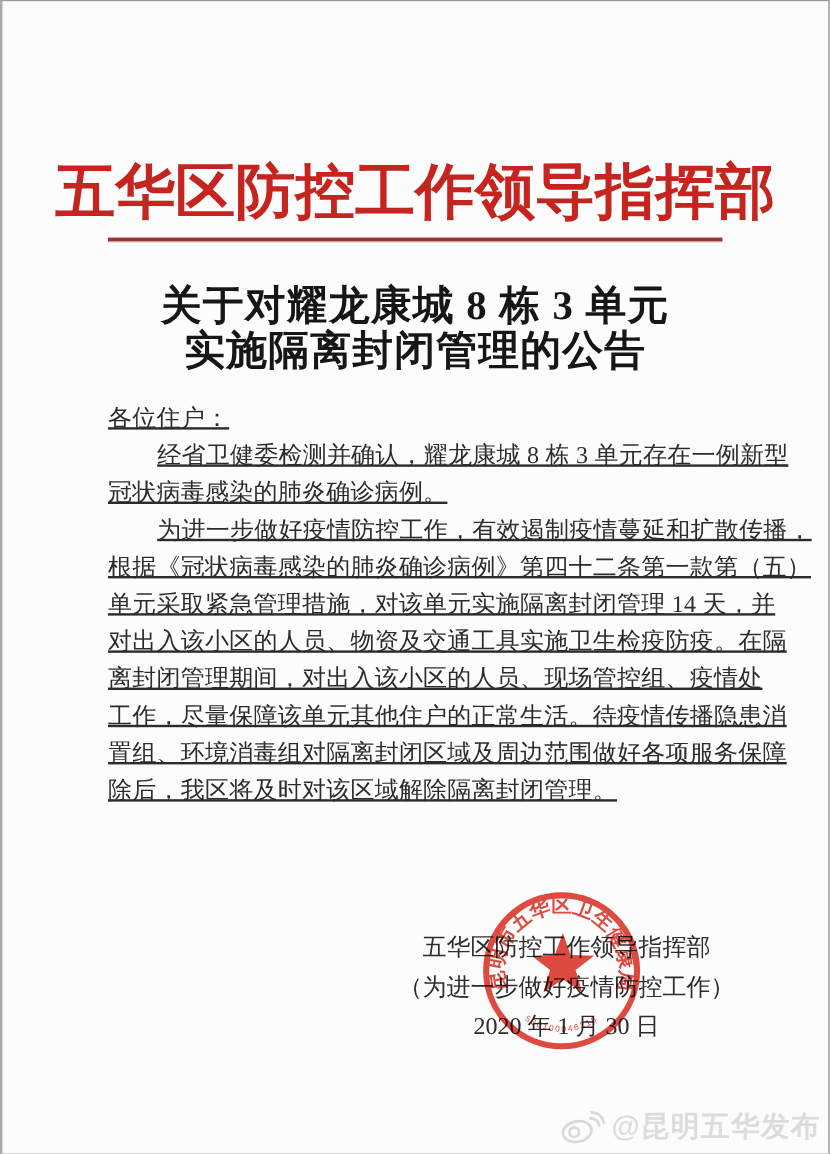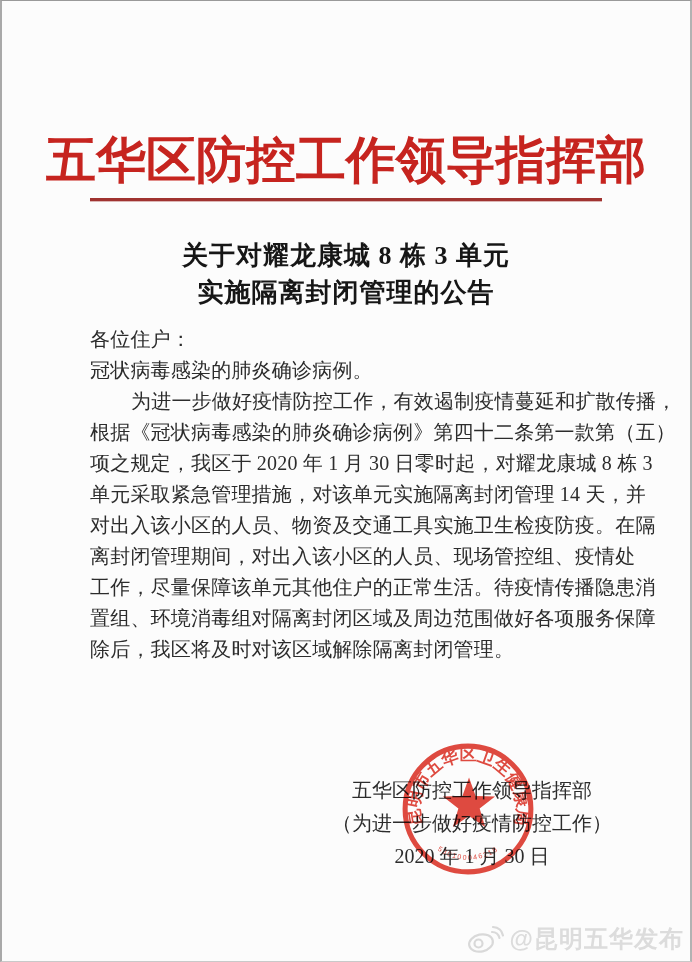--- a/index.html
+++ b/index.html
@@ -24,28 +24,29 @@
     white-space:nowrap;
   }
   .header-rule {
     position:absolute; top:197px; left:88px; width:512px; height:3px;
     background:#a03330;
     box-shadow:0 1px 0 rgba(160,51,48,0.35);
   }
   .doc-title {
     position:absolute; top:236px; left:0; width:100%;
     text-align:center;
-    font-size:26px; font-weight:bold; color:#161616;
+    font-size:34px; font-weight:bold; color:#161616;
     line-height:37px; letter-spacing:1px;
   }
   .body-text {
-    position:absolute; left:88px; top:323px; width:518px;
+    position:absolute; left:88px; top:333px; width:518px;
     font-size:20px; line-height:31px;
     color:#2c2c2c;
     letter-spacing:0.2px;
+    text-decoration:underline;
   }
   .body-text .line { height:31px; white-space:nowrap; }
   .body-text .indent { text-indent:41px; }
   .signature {
     position:absolute; left:322px; top:773px; width:296px;
     text-align:center;
     font-size:20px; line-height:33px;
     color:#2c2c2c;
     white-space:nowrap;
   }
@@ -75,24 +76,24 @@
 
   <div class="header-rule"></div>
 
   <div class="doc-title">
     <div>关于对耀龙康城 8 栋 3 单元</div>
     <div>实施隔离封闭管理的公告</div>
   </div>
 
   <div class="body-text">
     <div class="line">各位住户：</div>
+    <div class="line indent">经省卫健委检测并确认，耀龙康城 8 栋 3 单元存在一例新型</div>
     <div class="line">冠状病毒感染的肺炎确诊病例。</div>
     <div class="line indent">为进一步做好疫情防控工作，有效遏制疫情蔓延和扩散传播，</div>
     <div class="line">根据《冠状病毒感染的肺炎确诊病例》第四十二条第一款第（五）</div>
-    <div class="line">项之规定，我区于 2020 年 1 月 30 日零时起，对耀龙康城 8 栋 3</div>
     <div class="line">单元采取紧急管理措施，对该单元实施隔离封闭管理 14 天，并</div>
     <div class="line">对出入该小区的人员、物资及交通工具实施卫生检疫防疫。在隔</div>
     <div class="line">离封闭管理期间，对出入该小区的人员、现场管控组、疫情处</div>
     <div class="line">工作，尽量保障该单元其他住户的正常生活。待疫情传播隐患消</div>
     <div class="line">置组、环境消毒组对隔离封闭区域及周边范围做好各项服务保障</div>
     <div class="line">除后，我区将及时对该区域解除隔离封闭管理。</div>
   </div>
 
   <div class="signature">
     <div>五华区防控工作领导指挥部</div>

